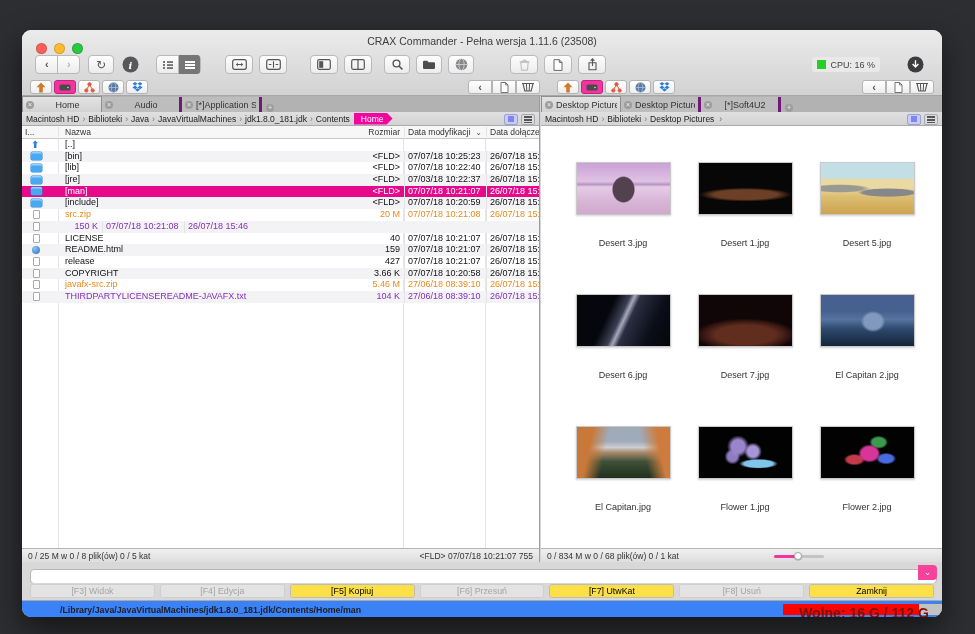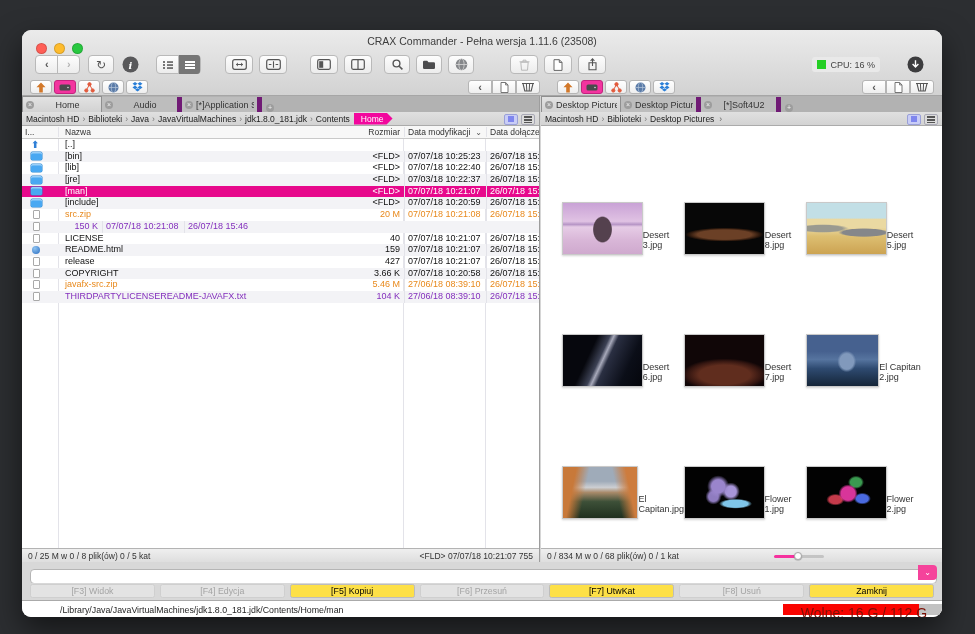--- a/index.html
+++ b/index.html
@@ -50,21 +50,21 @@
   .minigroup .fav { border-radius:0; min-width:24px; }
   .minigroup .fav:first-child{ border-radius:3px 0 0 3px; }
   .minigroup .fav:last-child{ border-radius:0 3px 3px 0; }
   .chev { font-size:11px; color:#555; font-weight:bold; line-height:1; }
   
   .pane { position:absolute; top:66px; bottom:55px; }
   #pane-left { left:0; width:518px; border-right:1px solid #9d9d9d;padding-left:10px; }
   #pane-right { left:519px; right:0; }
   .tabbar { position:absolute; left:0; right:0; top:0; height:16px; background:#b2b2b2;
     display:flex; align-items:flex-end; }
-  .tab { width:80px; height:15px; background:#bdbdbd; border-right:5px solid #701a75;
+  .tab { width:80px; height:15px; background:#bdbdbd; border-right:3px solid #701a75;
     display:flex; align-items:center; font-size:9px; color:#333; padding:0 3px; gap:3px; }
   .tab[data-active="true"] { background:linear-gradient(#e2e2e2,#d2d2d2); height:16px;
     border:1px solid #8f8f8f; border-bottom:none; }
   .tab-label { flex:1; text-align:center; overflow:hidden; white-space:nowrap; }
   .xdot,.plusdot { width:8px; height:8px; min-width:8px; border-radius:50%; background:#9d9d9d;
     color:#f2f2f2; font-size:7px; line-height:8px; text-align:center; }
   .plusdot { margin-left:4px; }
   .crumbbar { position:absolute; left:0; right:0; top:16px; height:14px;
     background:linear-gradient(#e0e0e0,#d3d3d3); border-bottom:1px solid #ababab;
     display:flex; align-items:center; font-size:8.5px; color:#222; padding-left:4px; }
@@ -115,21 +115,21 @@
   .frow[data-icon="up"] .ric::before { content:"⬆"; }
   .frow[data-icon="file"] .ric { width:7px; height:9px; background:#fff;
     border:1px solid #a9a9a9; border-radius:1px; margin-left:8px; }
   .frow[data-icon="globe"] .ric { width:8px; height:8px; border-radius:50%; margin-left:7px;
     background:radial-gradient(circle at 35% 30%,#8ec4f2,#2a6cc0); }
   
   .thumbwrap { position:absolute; left:0; right:0; top:30px; bottom:14px; background:#fff;
     overflow:hidden; }
   .tgrid { display:grid; grid-template-columns:repeat(3,122px); grid-auto-rows:132px;
     padding:36px 0 0 21px; }
-  .titem { display:flex; align-items:center; }
+  .titem { display:flex; flex-direction:column; align-items:center; }
   .timg { width:95px; height:53px; border:1px solid #c9c9c9; box-shadow:0 1px 2px rgba(0,0,0,.18); }
   .tlabel { margin-top:23px; font-size:9px; color:#333; }
   [data-image="desert3"] .timg { background:
     radial-gradient(ellipse 16% 34% at 50% 52%,#54414e 0 70%,rgba(84,65,78,0) 78%),
     linear-gradient(180deg,#c9a2d6 0%,#e0c2e3 36%,#b796c6 42%,#e6cce6 47%,#d9b7d8 72%,#cfa9ce 100%); }
   [data-image="desert4"] .timg { background:
     radial-gradient(ellipse 62% 17% at 50% 62%,#6b4026 0 55%,#2a170c 72%,rgba(0,0,0,0) 80%),
     #070707; }
   [data-image="desert5"] .timg { background:
     radial-gradient(ellipse 45% 12% at 72% 58%,#85878a 0 60%,rgba(0,0,0,0) 72%),
@@ -175,22 +175,22 @@
     background:#fff; font-size:9px; padding:0 22px 0 5px; outline:none; }
   .cmddrop { position:absolute; right:0; top:0; width:19px; height:15px; background:#f5439b;
     border-radius:0 4px 4px 0; color:#fff; font-size:8px; display:flex; align-items:center;
     justify-content:center; }
   .fnrow { position:absolute; left:0; right:0; bottom:17px; height:17px; background:#d8d8d8;
     display:flex; gap:5px; padding:1px 8px 14px 8px; }
   .fnbtn { flex:1; height:13.5px; border-radius:2.5px; font-size:8.8px; display:flex;
     align-items:center; justify-content:center; background:#fde047; border:1px solid #bcbcbc;
     color:#000; }
   .fnbtn[data-enabled="false"] { background:#e3e3e3; border-color:#cfcfcf; color:#a4a4a4; }
-  .bottombar { position:absolute; left:0; right:0; bottom:0; height:17px; background:#ffffff;
-    border-top:1px solid #aaa; }
+  .bottombar { position:absolute; left:0; right:0; bottom:0; height:17px; background:#3b82f6;
+    border-top:1px solid #aaa;font-weight:bold; }
   .pathtext { position:absolute; left:38px; top:3.5px; font-size:8.8px; color:#1e1e1e; }
   .gauge { position:absolute; left:761px; top:3px; width:162px; height:11px; background:#c2c2c2; }
   .gauge .fill { position:absolute; left:0; top:0; bottom:0; width:84%; background:#fa0400; }
   .gauge .gtext { position:absolute; left:0; right:0; top:1.2px; text-align:center;
     font-size:14px; color:#7c1005; }
   svg { display:block; }
 </style>
 </head>
 <body>
 
@@ -655,21 +655,21 @@
     <div class="thumbwrap">
       <div class="tgrid">
 
           <div class="titem" data-image="desert3">
             <div class="timg"></div>
             <div class="tlabel">Desert 3.jpg</div>
           </div>
 
           <div class="titem" data-image="desert4">
             <div class="timg"></div>
-            <div class="tlabel">Desert 8.jpg</div>
+            <div class="tlabel">Desert 1.jpg</div>
           </div>
 
           <div class="titem" data-image="desert5">
             <div class="timg"></div>
             <div class="tlabel">Desert 5.jpg</div>
           </div>
 
           <div class="titem" data-image="desert6">
             <div class="timg"></div>
             <div class="tlabel">Desert 6.jpg</div>

